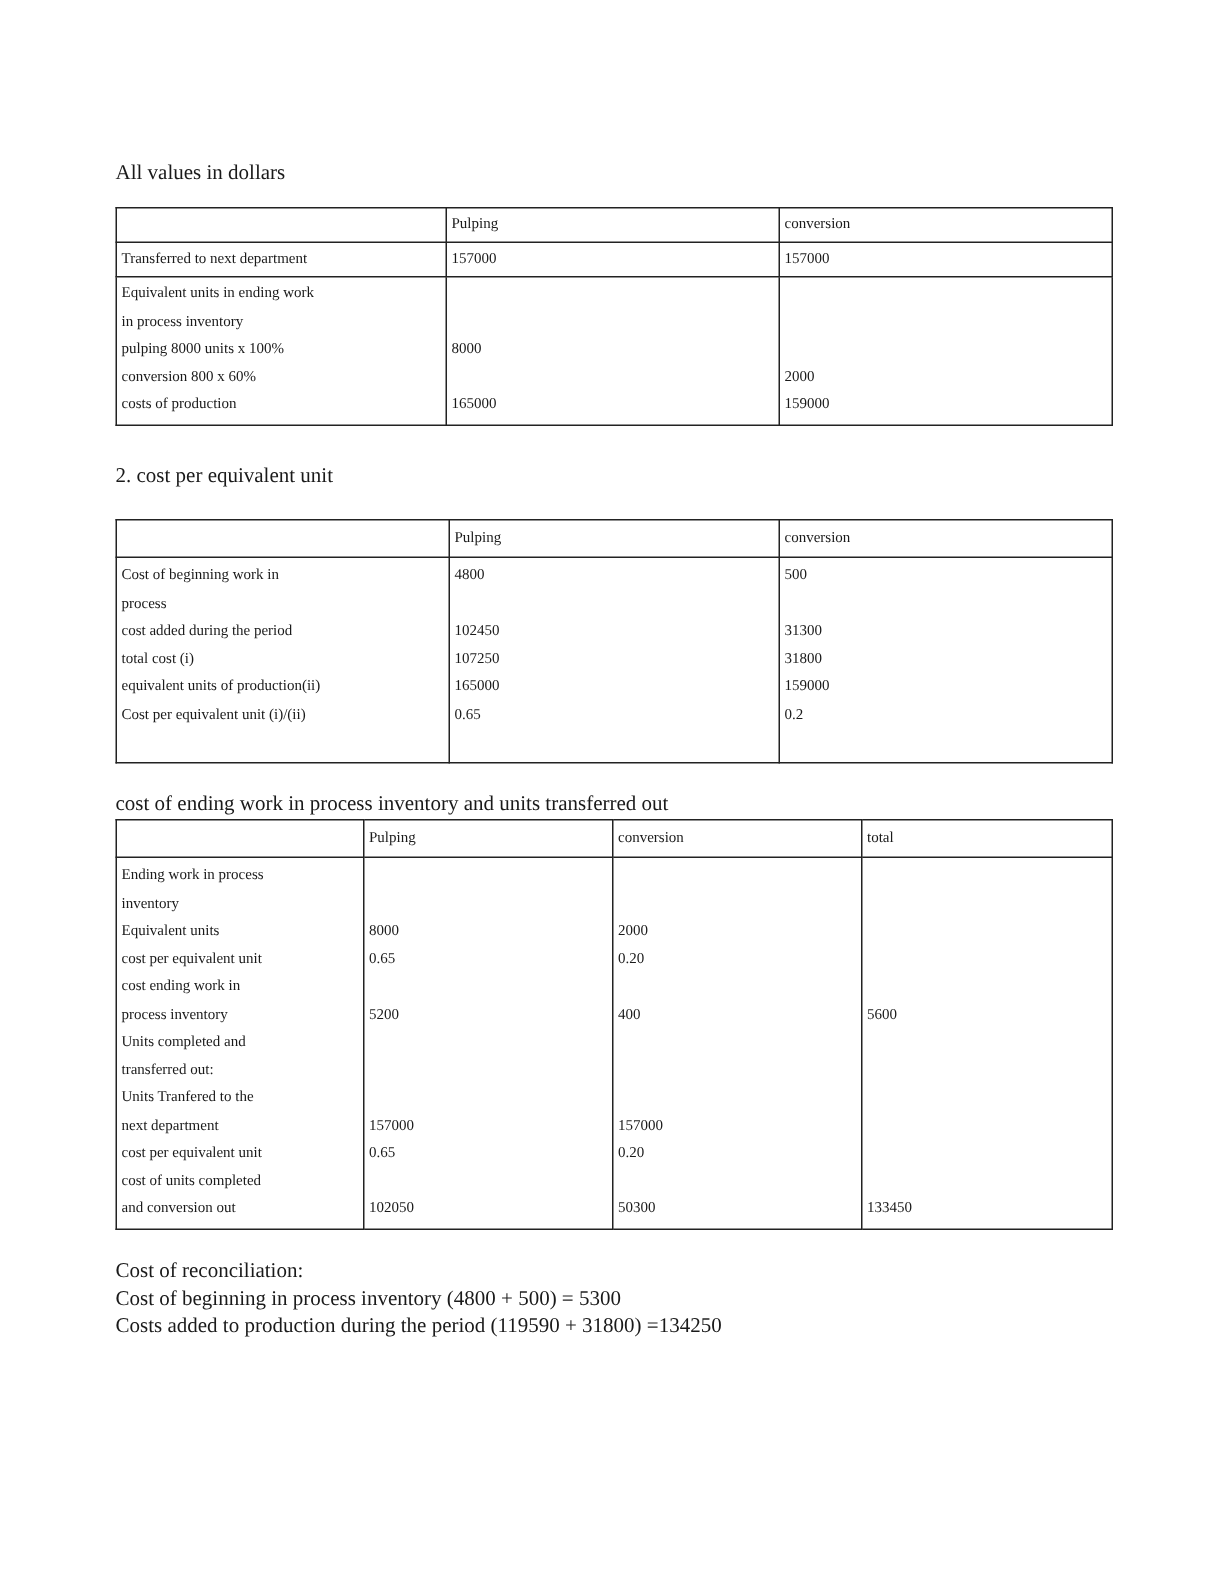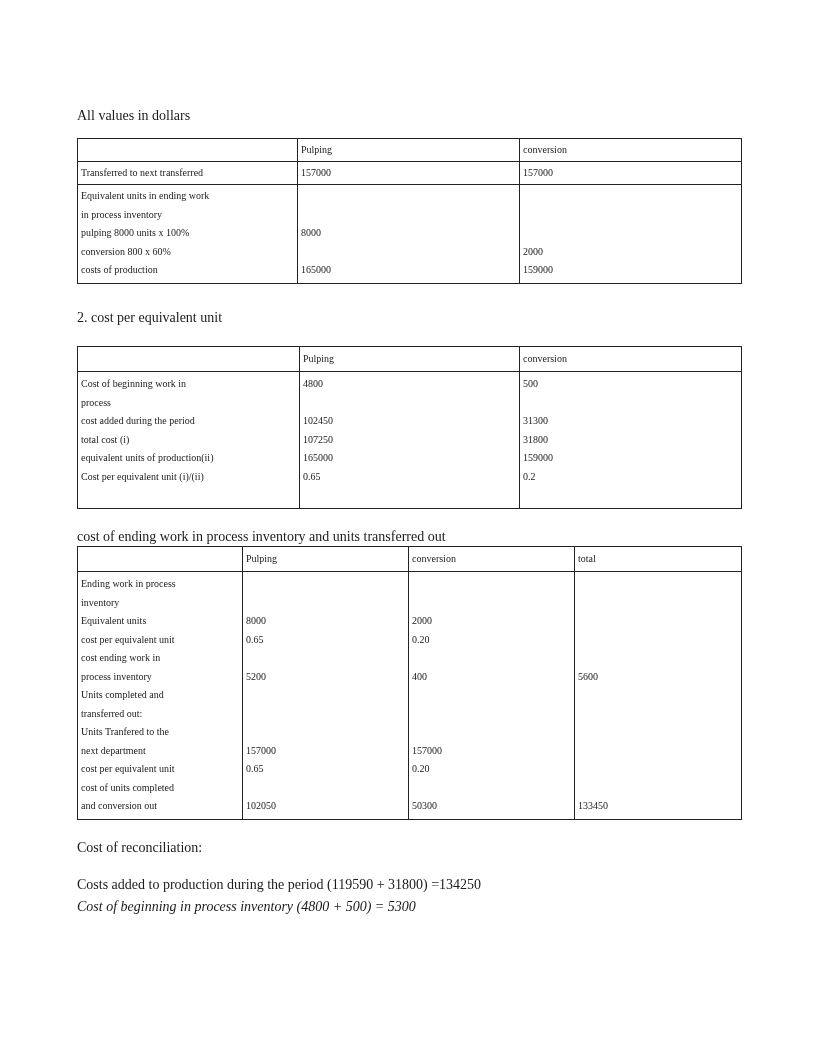--- a/index.html
+++ b/index.html
@@ -22,21 +22,21 @@
       <col style="width:222px">
       <col style="width:222px">
     </colgroup>
   <tbody>
       <tr class="hdr">
     <td></td>
     <td>Pulping</td>
     <td>conversion</td>
   </tr>
   <tr class="hdr">
-    <td>Transferred to next transferred</td>
+    <td>Transferred to next department</td>
     <td>157000</td>
     <td>157000</td>
   </tr>
   <tr>
     <td class="cell-lines" style="height:96px;">
       <div>Equivalent units in ending work</div>
       <div>in process inventory</div>
       <div>pulping 8000 units x 100%</div>
       <div>conversion 800 x 60%</div>
       <div>costs of production</div>
@@ -177,14 +177,14 @@
       <div></div>
       <div></div>
       <div></div>
       <div>133450</div>
     </td>
   </tr>
 </tbody>
   </table>
 
 <div class="line" style="top:839px;">Cost of reconciliation:</div>
-<div class="line" style="top:898px;font-style:italic;">Cost of beginning in process inventory (4800 + 500) = 5300</div>
+<div class="line" style="top:858px;">Cost of beginning in process inventory (4800 + 500) = 5300</div>
 <div class="line" style="top:876px;">Costs added to production during the period (119590 + 31800) =134250</div>
 
 </body></html>

